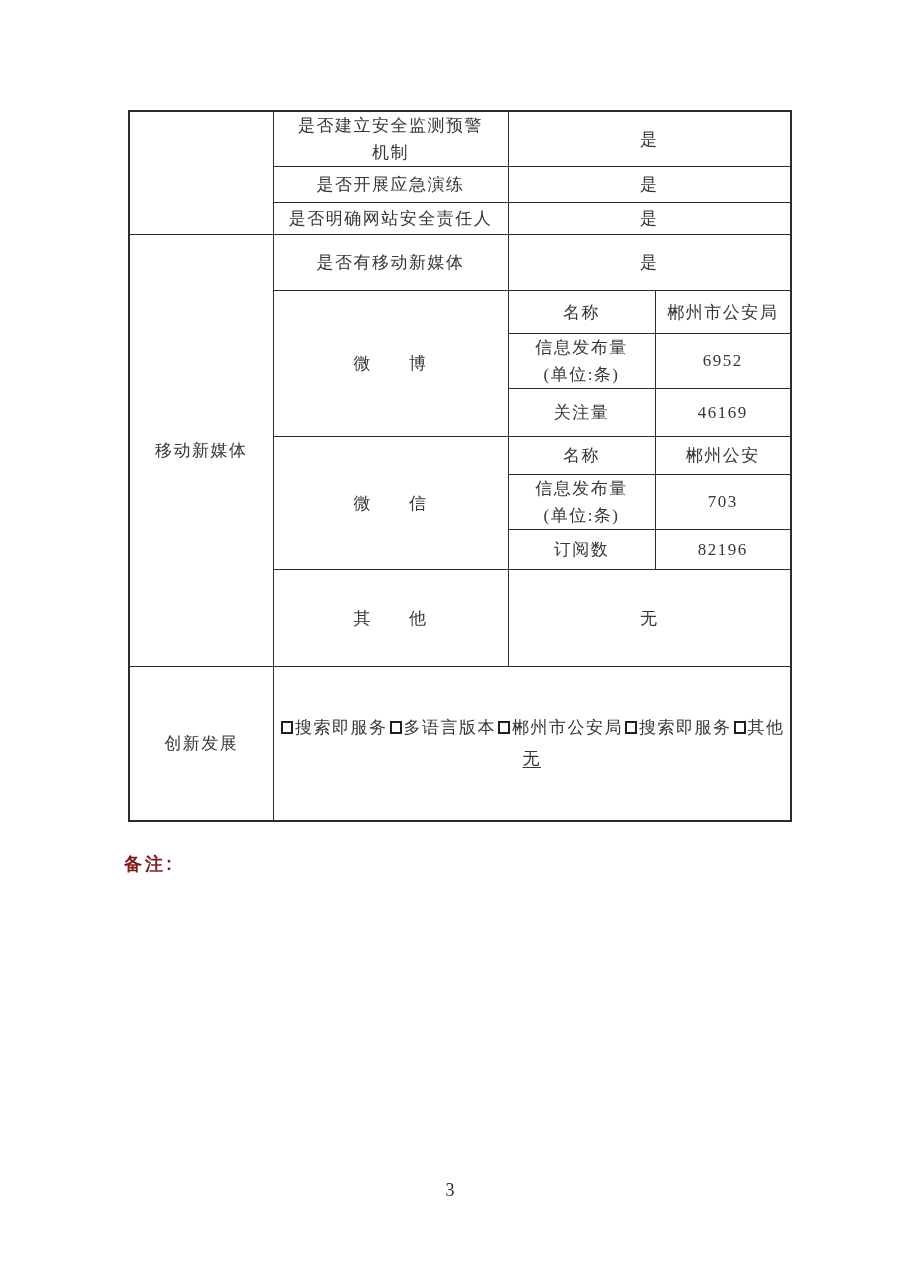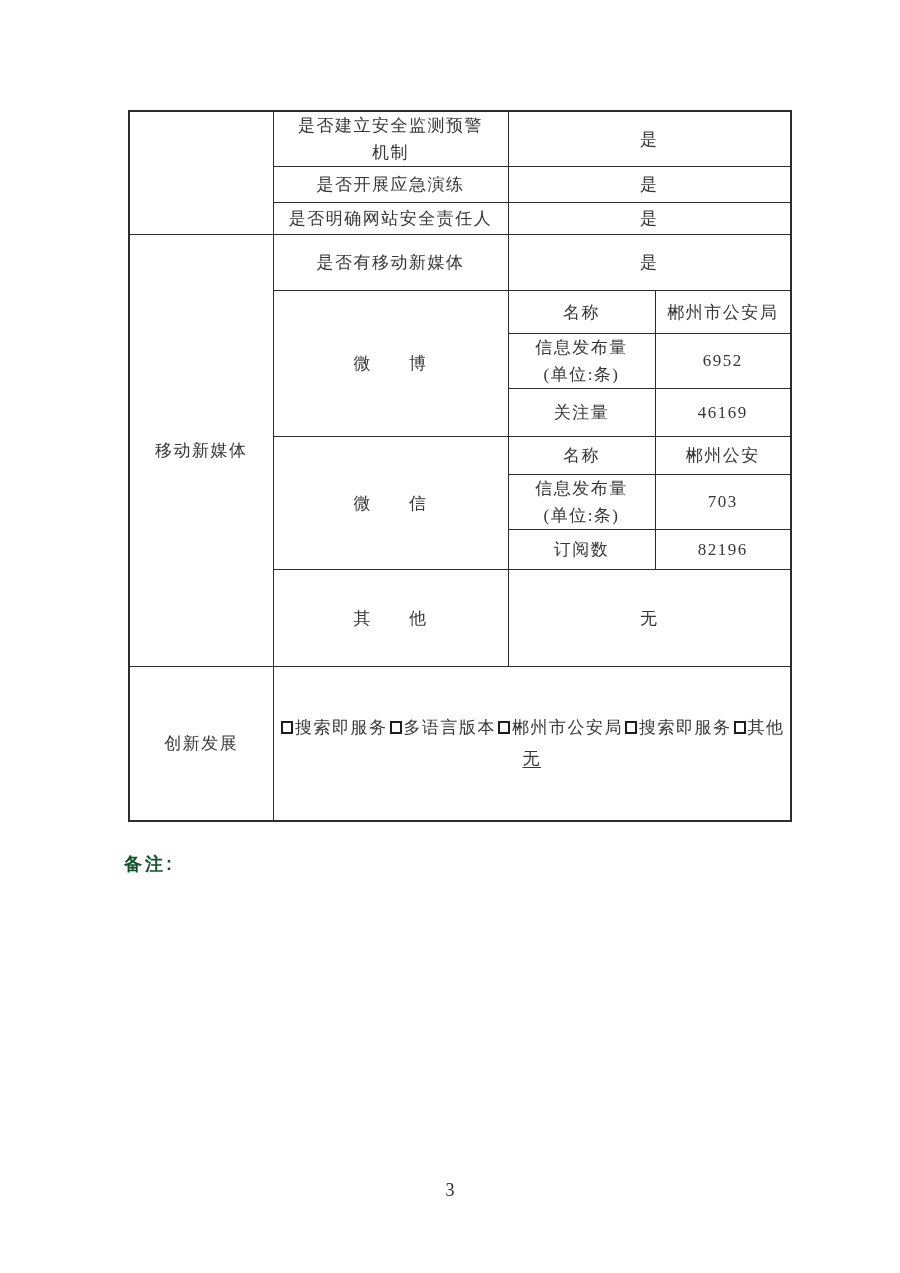--- a/index.html
+++ b/index.html
@@ -44,21 +44,21 @@
     background: #fff;
   }
   .ul { text-decoration: underline; text-underline-offset: 3px; }
   .remarks {
     position: absolute;
     left: 124px; top: 852px;
     font-family: "Liberation Sans", "DejaVu Sans", sans-serif;
     font-weight: 700;
     font-size: 18px;
     letter-spacing: 3px;
-    color: #14532d;
+    color: #7f1d1d;
   }
   .page-number {
     position: absolute;
     left: 0; top: 1180px;
     width: 900px;
     text-align: center;
     font-size: 18px;
     color: #2a2a2a;
   }
 </style>

